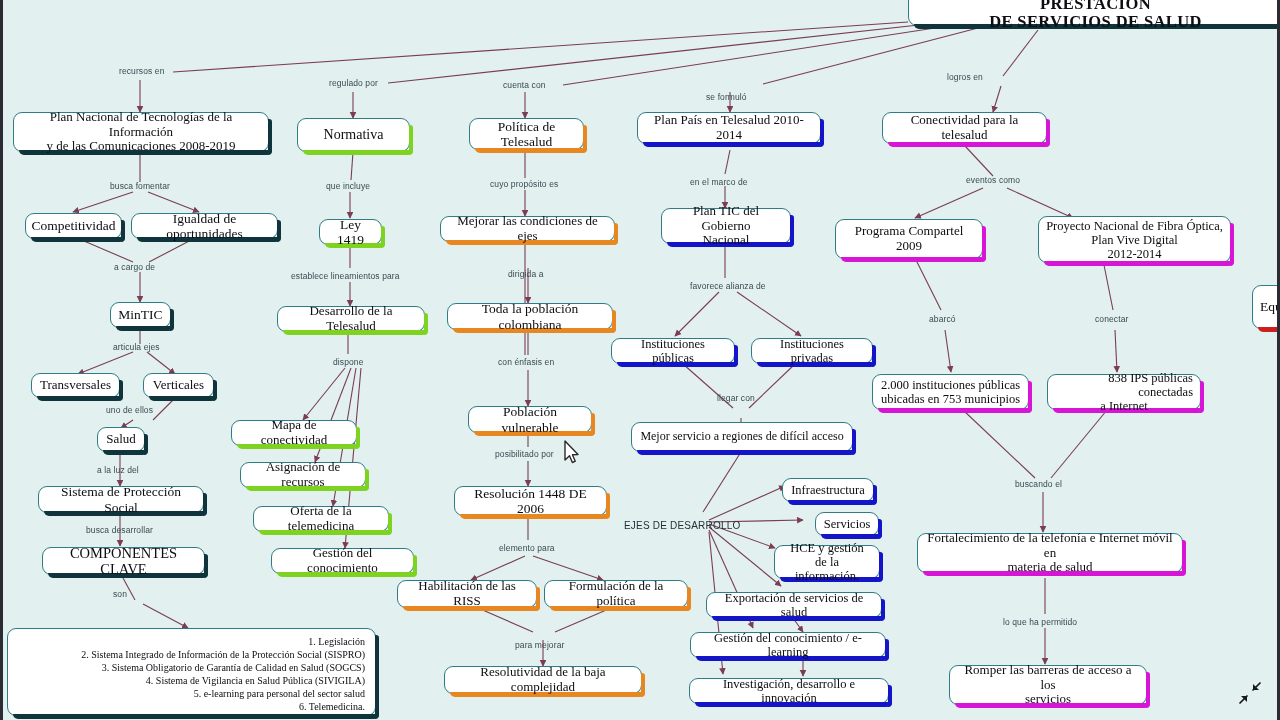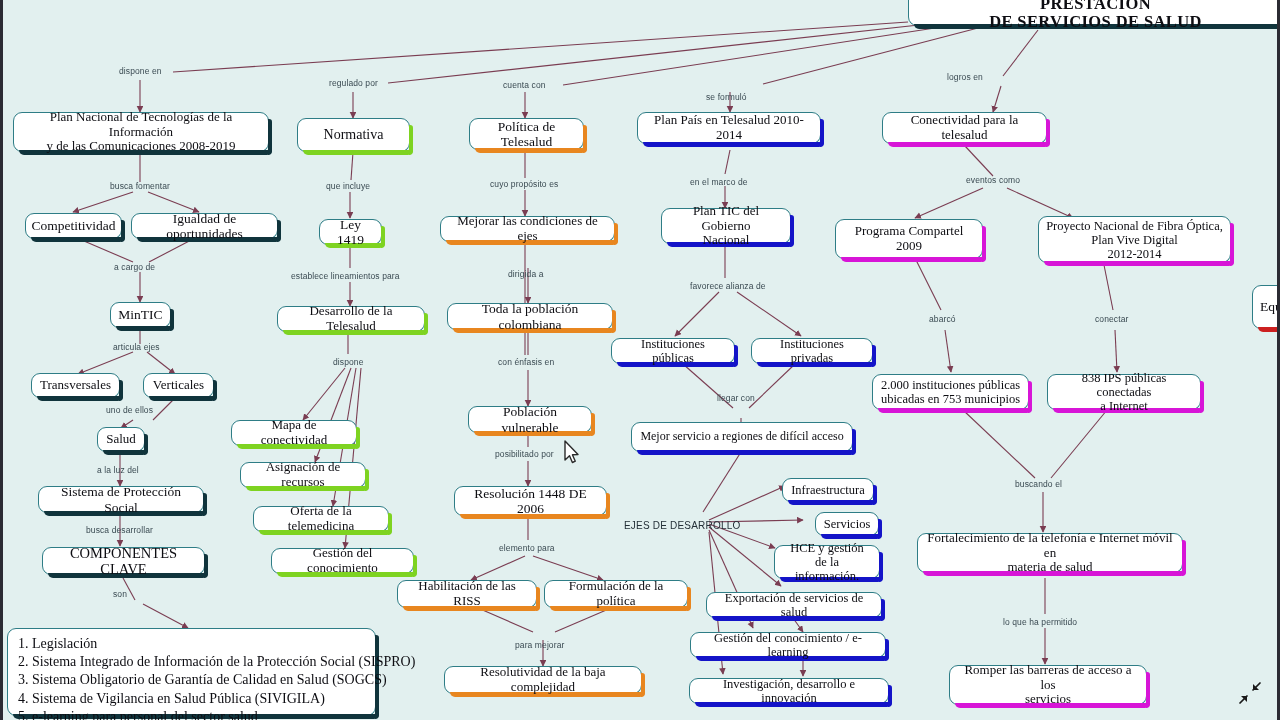--- a/index.html
+++ b/index.html
@@ -50,22 +50,22 @@
   .ac-green::after,.ac-green::before{ background:#7ed321; }
   .ac-orange::after,.ac-orange::before{ background:#e8861f; }
   .ac-blue::after,.ac-blue::before{ background:#1414c8; }
   .ac-magenta::after,.ac-magenta::before{ background:#d715d7; }
   .ac-red::after,.ac-red::before{ background:#cc2020; }
 
   .title-node{
     font-weight:bold; letter-spacing:.4px;
   }
   .list-node{
-    display:block; text-align:left; padding:6px 10px 4px 10px;
-    font-size:14px; line-height:1.30;
+    display:block; text-align:right; padding:6px 10px 4px 10px;
+    font-size:10px; line-height:1.30;
   }
   .list-node .li{ white-space:nowrap; }
 
   .elabel{
     position:absolute;
     font-family:"Liberation Sans", sans-serif;
     font-size:8.5px;
     color:#3a4a52;
     white-space:nowrap;
     z-index:4;
@@ -344,40 +344,40 @@
     <span>Proyecto Nacional de Fibra Óptica,</span>
     <span>Plan Vive Digital</span>
     <span>2012-2014</span>
   </div>
 
   <div class="node ac-magenta" style="left:869px; top:374px; width:157px; height:36px; font-size:12.5px; flex-direction:column;">
     <span>2.000 instituciones públicas</span>
     <span>ubicadas en 753 municipios</span>
   </div>
 
-  <div class="node ac-magenta" style="left:1044px; top:374px; width:154px; height:36px; font-size:12.5px; flex-direction:column;">
+  <div class="node ac-magenta" style="left:1044px; top:374px; width:154px; height:36px; font-size:12.5px; flex-direction:column;text-align:right;">
     <span>838 IPS públicas conectadas</span>
     <span>a Internet</span>
   </div>
 
   <div class="node ac-magenta" style="left:914px; top:533px; width:266px; height:40px; font-size:13px; flex-direction:column;">
     <span>Fortalecimiento de la telefonía e Internet móvil en</span>
     <span>materia de salud</span>
   </div>
 
   <div class="node ac-magenta" style="left:946px; top:665px; width:198px; height:40px; font-size:13px; flex-direction:column;">
     <span>Romper las barreras de acceso a los</span>
     <span>servicios</span>
   </div>
 
   <div class="node ac-red" style="left:1249px; top:285px; width:60px; height:44px; font-size:13.5px; justify-content:flex-start;">
     <span>Equ</span>
   </div>
 
-  <div class="elabel" style="left:116px; top:66px;">dispone en</div>
+  <div class="elabel" style="left:116px; top:66px;">recursos en</div>
   <div class="elabel" style="left:326px; top:78px;">regulado por</div>
   <div class="elabel" style="left:500px; top:80px;">cuenta con</div>
   <div class="elabel" style="left:703px; top:92px;">se formuló</div>
   <div class="elabel" style="left:944px; top:72px;">logros en</div>
 
   <div class="elabel" style="left:107px; top:181px;">busca fomentar</div>
   <div class="elabel" style="left:111px; top:262px;">a cargo de</div>
   <div class="elabel" style="left:110px; top:342px;">articula ejes</div>
   <div class="elabel" style="left:103px; top:405px;">uno de ellos</div>
   <div class="elabel" style="left:94px;  top:465px;">a la luz del</div>

